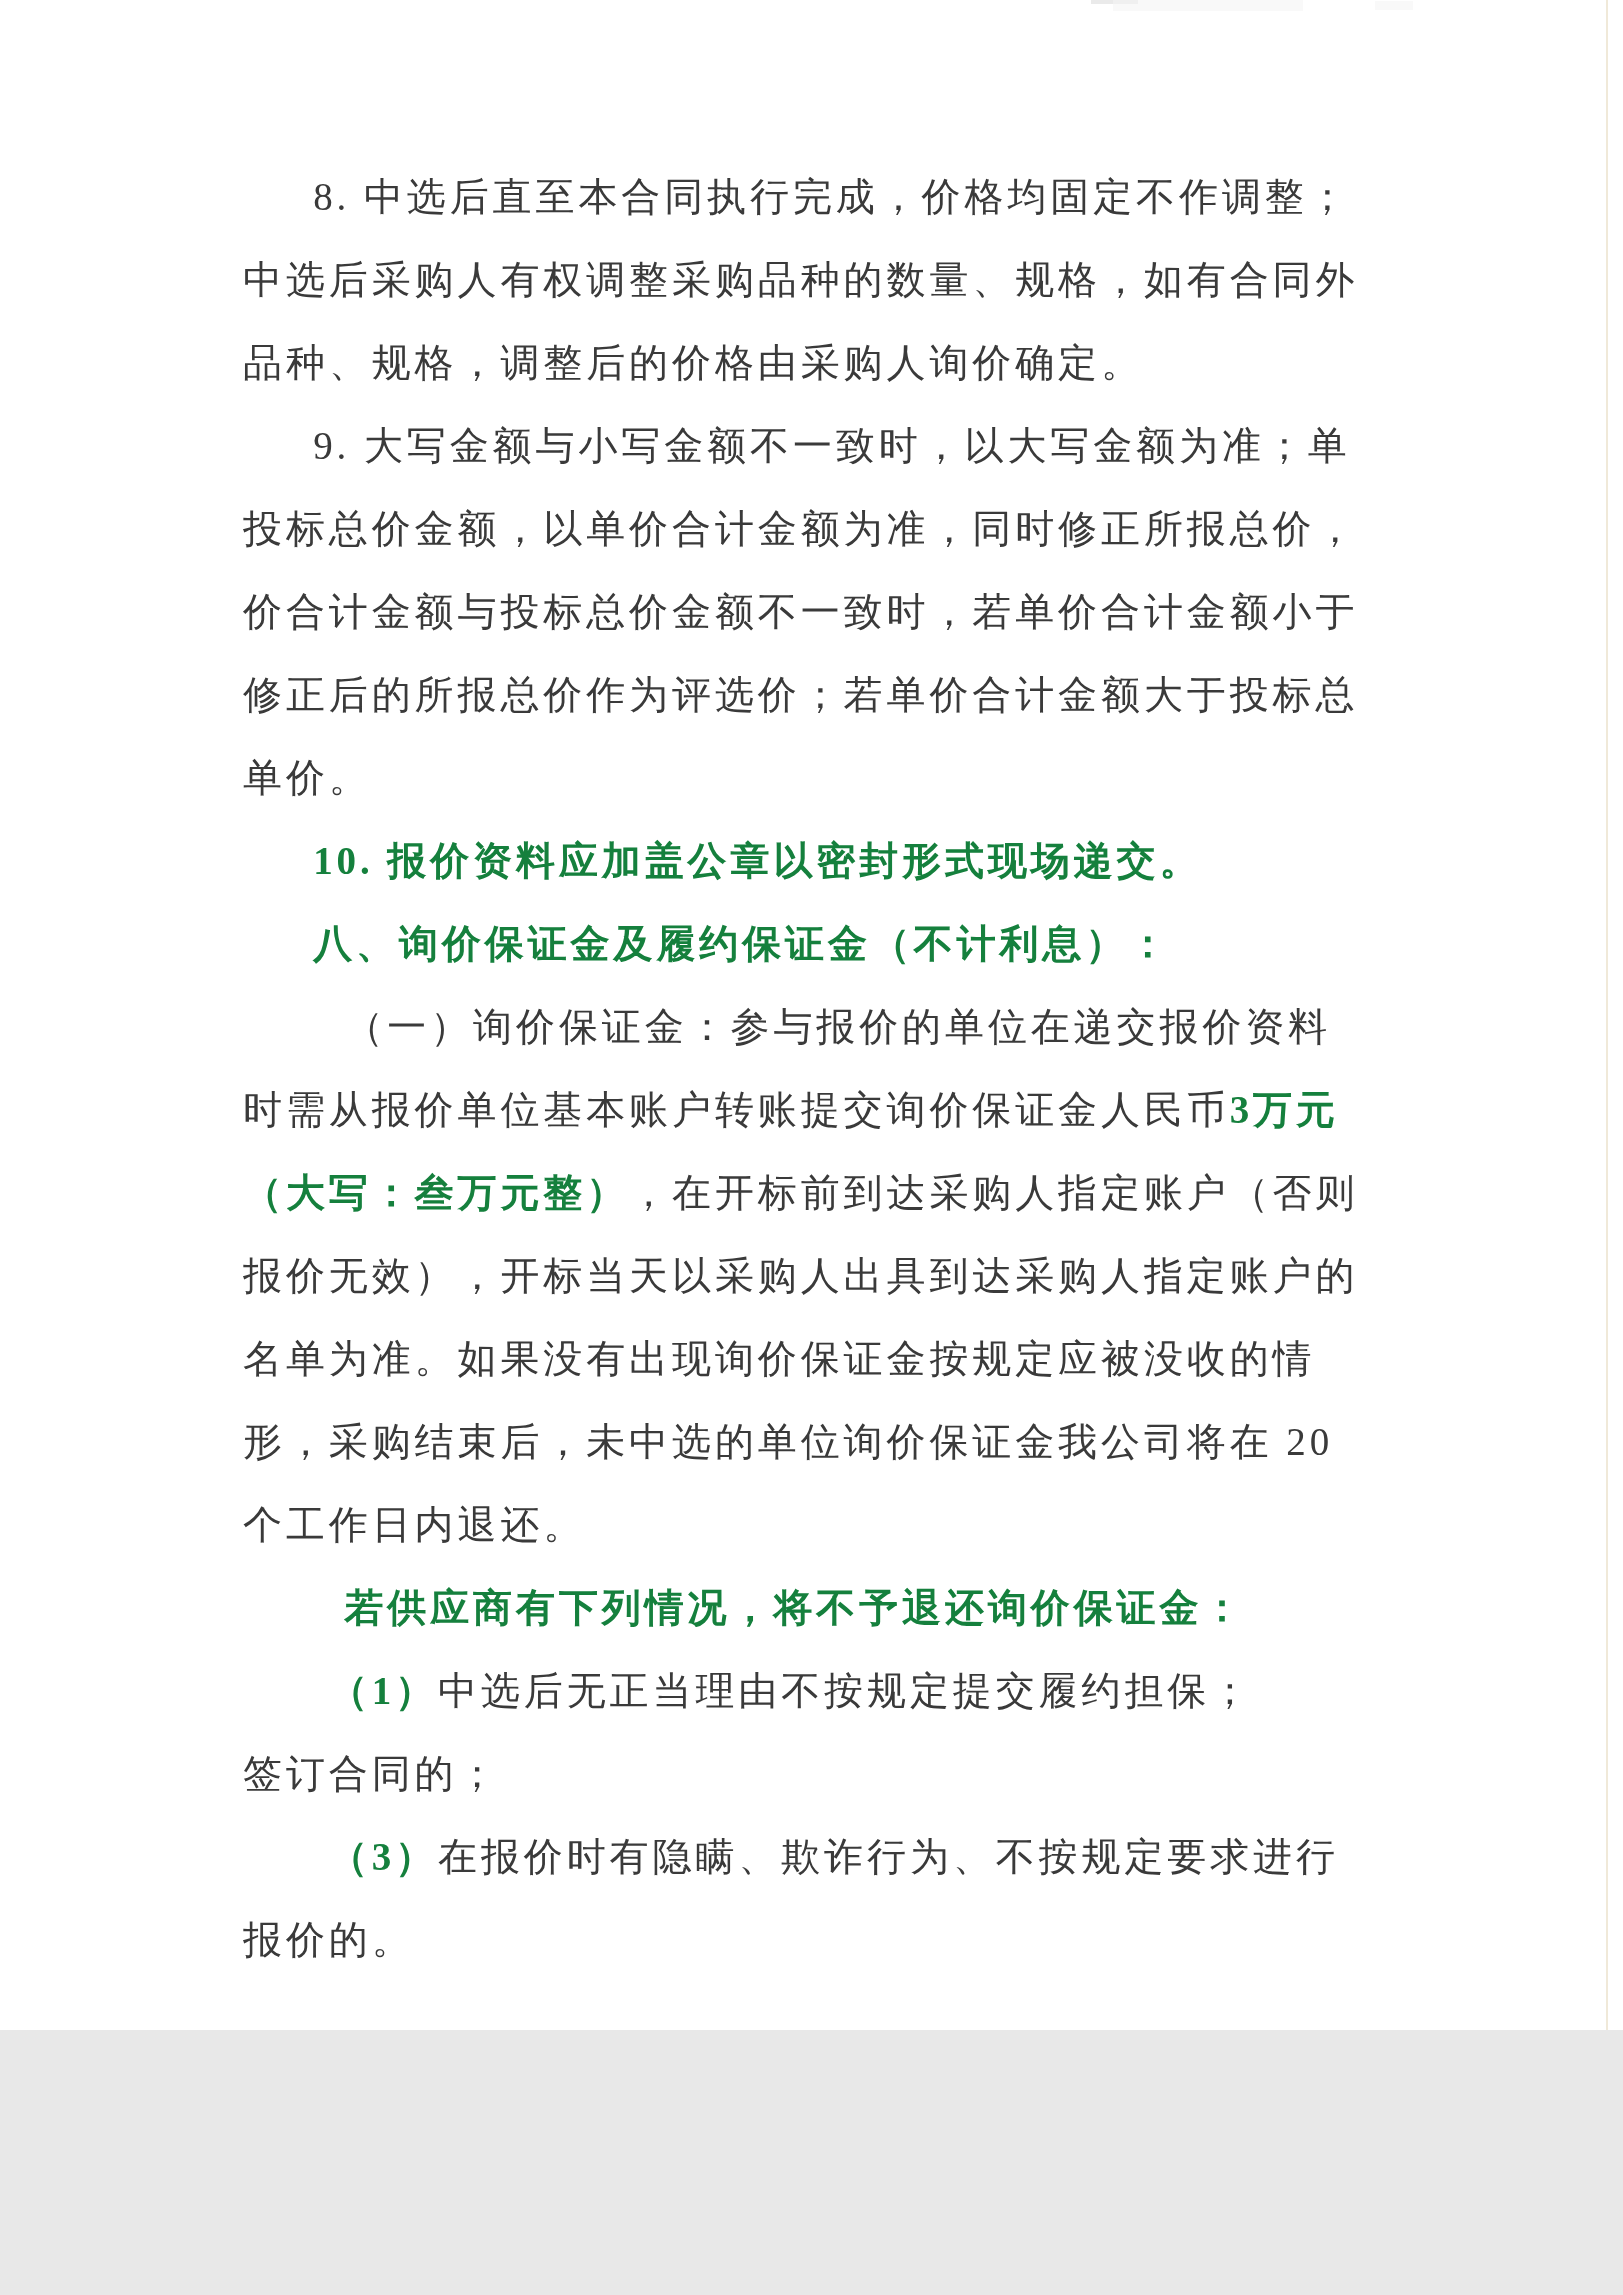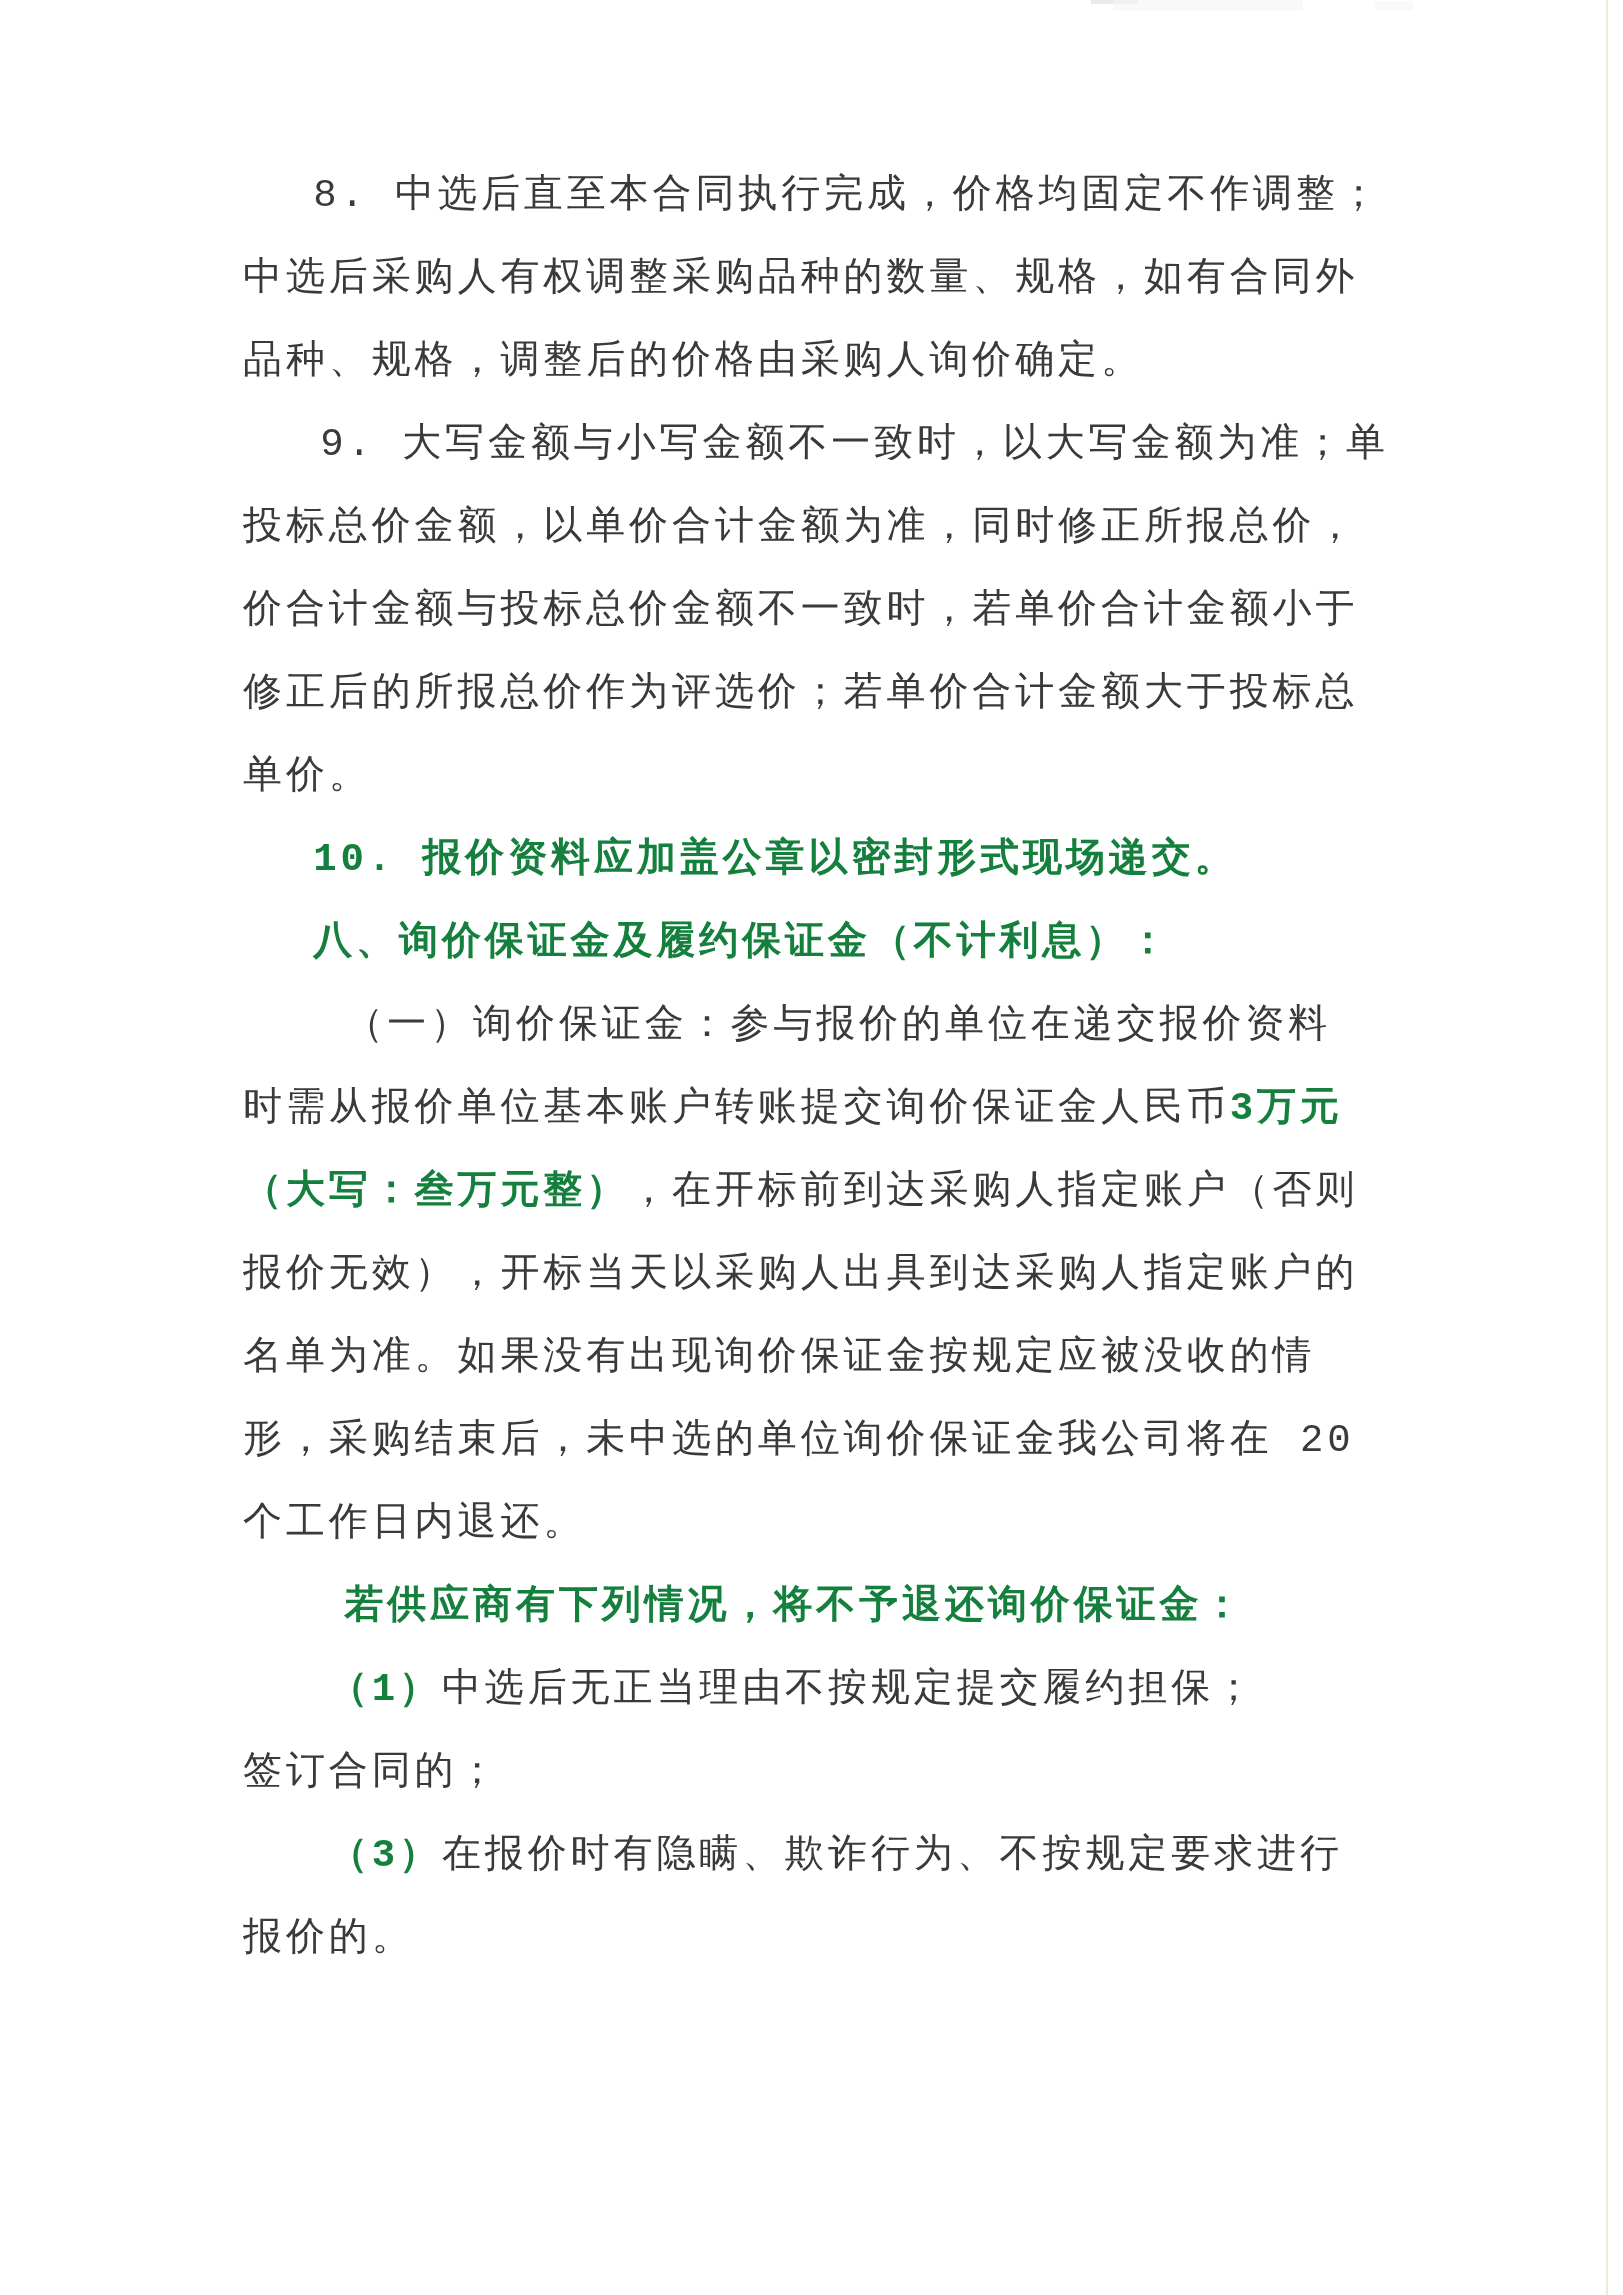--- a/index.html
+++ b/index.html
@@ -4,24 +4,24 @@
 <title>Scanned Document Page</title>
 <style>
   html, body {
     margin: 0;
     padding: 0;
     background: #e8e8e8;
   }
   .page {
     position: relative;
     width: 1623px;
-    height: 2295px;
+    height: 2030px;
     background: #ffffff;
     overflow: hidden;
-    font-family: Liberation Mono, monospace;
+    font-family: Liberation Serif, serif;
   }
   .doc-body {
     position: absolute;
     left: 243px;
     top: 155px;
     width: 1153px;
   }
   .line {
     height: 83px;
     line-height: 83px;
@@ -47,21 +47,21 @@
 
 <div class="page" style="background: rgb(255, 255, 255);">
   <div class="artifact smudge-dash" style="background: rgb(220, 220, 220);"></div>
   <div class="artifact smudge-1" style="background: rgb(244, 244, 244);"></div>
   <div class="artifact smudge-2" style="background: rgb(244, 244, 244);"></div>
   <div class="artifact edge-line" style="background: rgb(236, 227, 207);"></div>
   <div class="doc-body">
       <div class="line" style="text-indent: 1.8em;"><span class="seg">8. 中选后直至本合同执行完成，价格均固定不作调整；</span></div>
       <div class="line"><span class="seg">中选后采购人有权调整采购品种的数量、规格，如有合同外</span></div>
       <div class="line"><span class="seg">品种、规格，调整后的价格由采购人询价确定。</span></div>
-      <div class="line" style="text-indent: 1.8em; text-align: center;"><span class="seg">9. 大写金额与小写金额不一致时，以大写金额为准；单</span></div>
+      <div class="line" style="text-indent: 1.8em;"><span class="seg">9. 大写金额与小写金额不一致时，以大写金额为准；单</span></div>
       <div class="line"><span class="seg">投标总价金额，以单价合计金额为准，同时修正所报总价，</span></div>
       <div class="line"><span class="seg">价合计金额与投标总价金额不一致时，若单价合计金额小于</span></div>
       <div class="line"><span class="seg">修正后的所报总价作为评选价；若单价合计金额大于投标总</span></div>
       <div class="line"><span class="seg">单价。</span></div>
       <div class="line" style="text-indent: 1.8em;"><span class="seg bold">10. 报价资料应加盖公章以密封形式现场递交。</span></div>
       <div class="line" style="text-indent: 1.8em;"><span class="seg bold">八、询价保证金及履约保证金（不计利息）：</span></div>
       <div class="line" style="text-indent: 2.6em;"><span class="seg">（一）询价保证金：参与报价的单位在递交报价资料</span></div>
       <div class="line"><span class="seg">时需从报价单位基本账户转账提交询价保证金人民币</span><span class="seg bold">3万元</span></div>
       <div class="line"><span class="seg bold">（大写：叁万元整）</span><span class="seg">，在开标前到达采购人指定账户（否则</span></div>
       <div class="line"><span class="seg">报价无效），开标当天以采购人出具到达采购人指定账户的</span></div>

